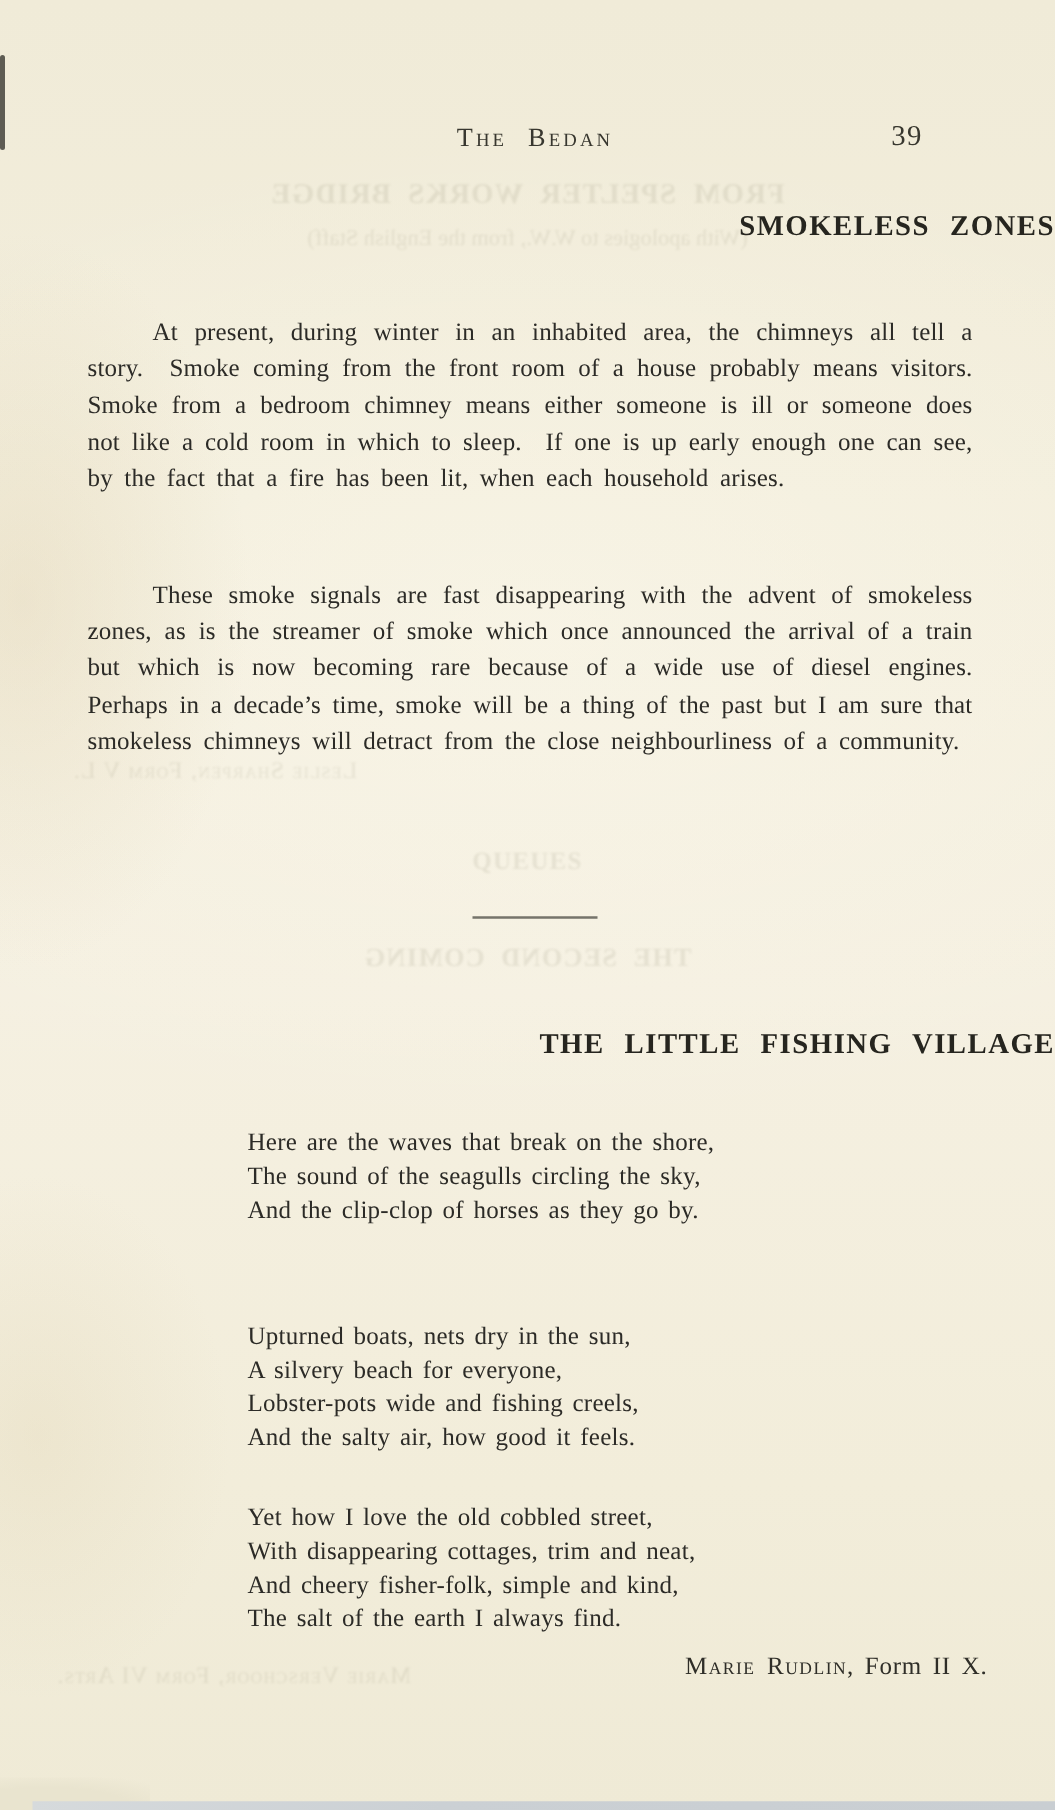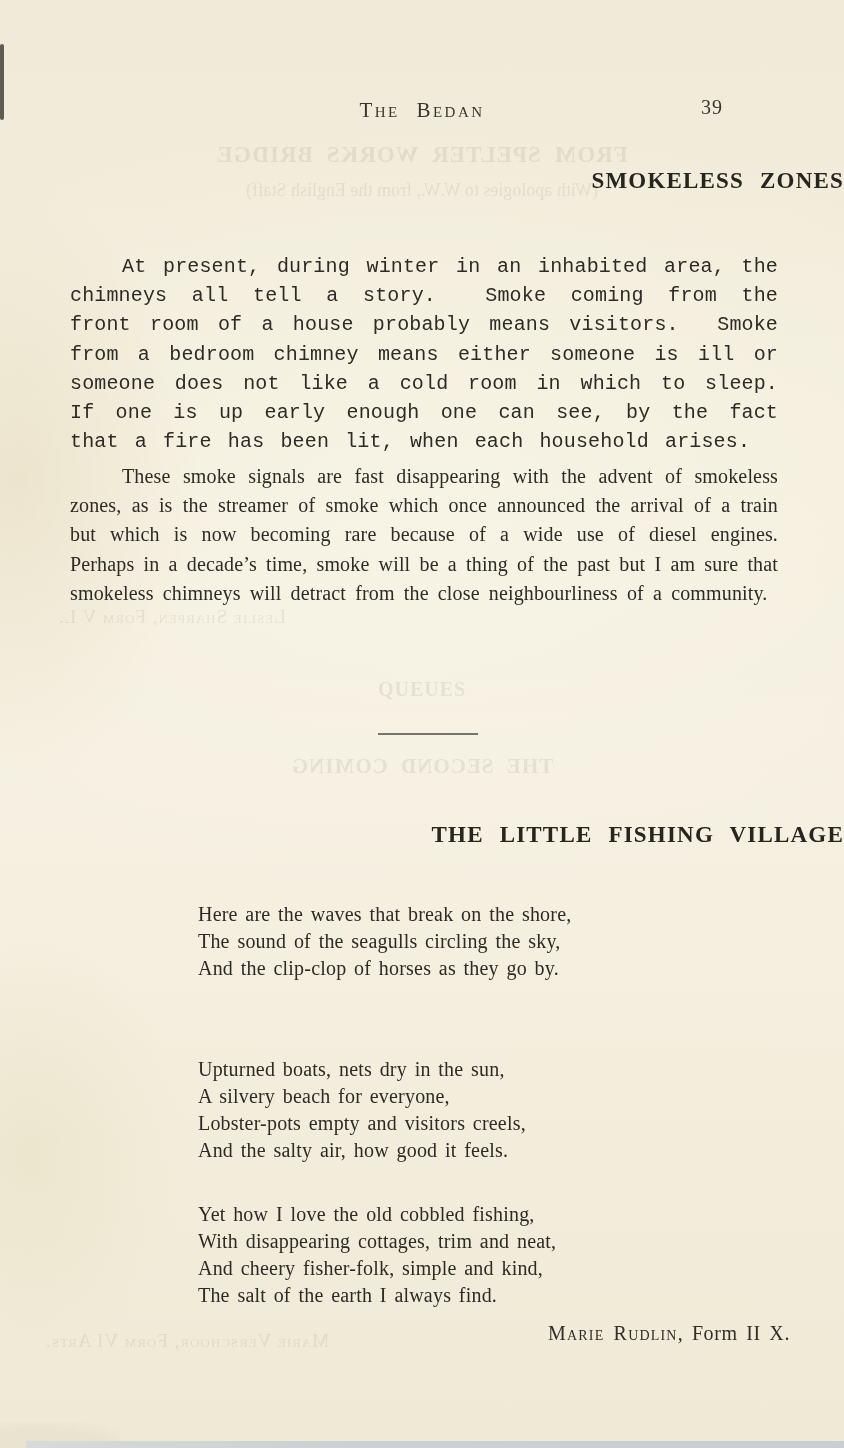--- a/index.html
+++ b/index.html
@@ -37,45 +37,45 @@
     position: absolute; color: #716d52; opacity: 0.12; filter: blur(.7px);
     white-space: nowrap; pointer-events: none;
   }
   .ghost.mir { transform: scaleX(-1); }
   .ghost.ctr { left: 0; right: 0; text-align: center; white-space: normal; }
   .g-title { font-weight: bold; font-size: 23px; letter-spacing: 1px; word-spacing: 6px; }
   .g-sub   { font-size: 18px; }
   .g-small { font-size: 19px; font-variant: small-caps; letter-spacing: 1px; }
 
   
-  .pagehead { position: absolute; top: 98px; left: 0; right: 0; height: 28px; }
+  .pagehead { position: absolute; top: 98px; left: 12px; right: 0; height: 28px; }
   .journal {
     position: absolute; left: 0; right: 0; text-align: center;
     font-variant: small-caps; font-size: 21px; letter-spacing: 2.5px; word-spacing: 9px;
     color: #38372f;
   }
-  .pagenum { position: absolute; left: 701px; top: -2px; font-size: 20px; color: #38372f; letter-spacing: 1px; }
+  .pagenum { position: absolute; left: 701px; top: -2px; font-size: 23px; color: #38372f; letter-spacing: 1px; }
 
   
   .title {
     position: absolute; left: 0; right: 0; margin: 0; text-align: right;
     font-size: 23px; font-weight: bold; color: #26251f;
     letter-spacing: 1.2px; word-spacing: 9px;
   }
   .t1 { top: 168px; }
   .t2 { top: 822px; }
 
   
   .para {
     position: absolute; left: 70px; width: 708px; margin: 0;
     font-size: 20px; line-height: 29.2px; text-align: justify;
     text-indent: 52px; word-spacing: 4px; letter-spacing: .15px;
     white-space: pre-wrap; color: #2c2b27;
   }
-  .p1 { top: 252px; font-family: Liberation Mono, monospace; }
+  .p1 { top: 252px; }
   .p2 { top: 462px; }
 
   .byline {
     position: absolute; font-size: 20px; color: #2f2e28;
     letter-spacing: .6px; word-spacing: 3px; white-space: nowrap;
   }
   .byline .sc { font-variant: small-caps; letter-spacing: 1.2px; }
   .b1 { top: 626px; right: 67px; }
   .b2 { top: 1322px; right: 54px; }
 
@@ -125,26 +125,26 @@
 
   <div class="stanza s1">
     <div class="line">Here are the waves that break on the shore,</div>
     <div class="line">The sound of the seagulls circling the sky,</div>
     <div class="line">And the clip-clop of horses as they go by.</div>
   </div>
 
   <div class="stanza s2">
     <div class="line">Upturned boats, nets dry in the sun,</div>
     <div class="line">A silvery beach for everyone,</div>
-    <div class="line">Lobster-pots empty and visitors creels,</div>
+    <div class="line">Lobster-pots wide and fishing creels,</div>
     <div class="line">And the salty air, how good it feels.</div>
   </div>
 
   <div class="stanza s3">
-    <div class="line">Yet how I love the old cobbled fishing,</div>
+    <div class="line">Yet how I love the old cobbled street,</div>
     <div class="line">With disappearing cottages, trim and neat,</div>
     <div class="line">And cheery fisher-folk, simple and kind,</div>
     <div class="line">The salt of the earth I always find.</div>
   </div>
 
   <div class="byline b2"><span class="sc">Marie Rudlin</span><span>, Form II X.</span></div>
 
 </div>
 
 </body></html>

